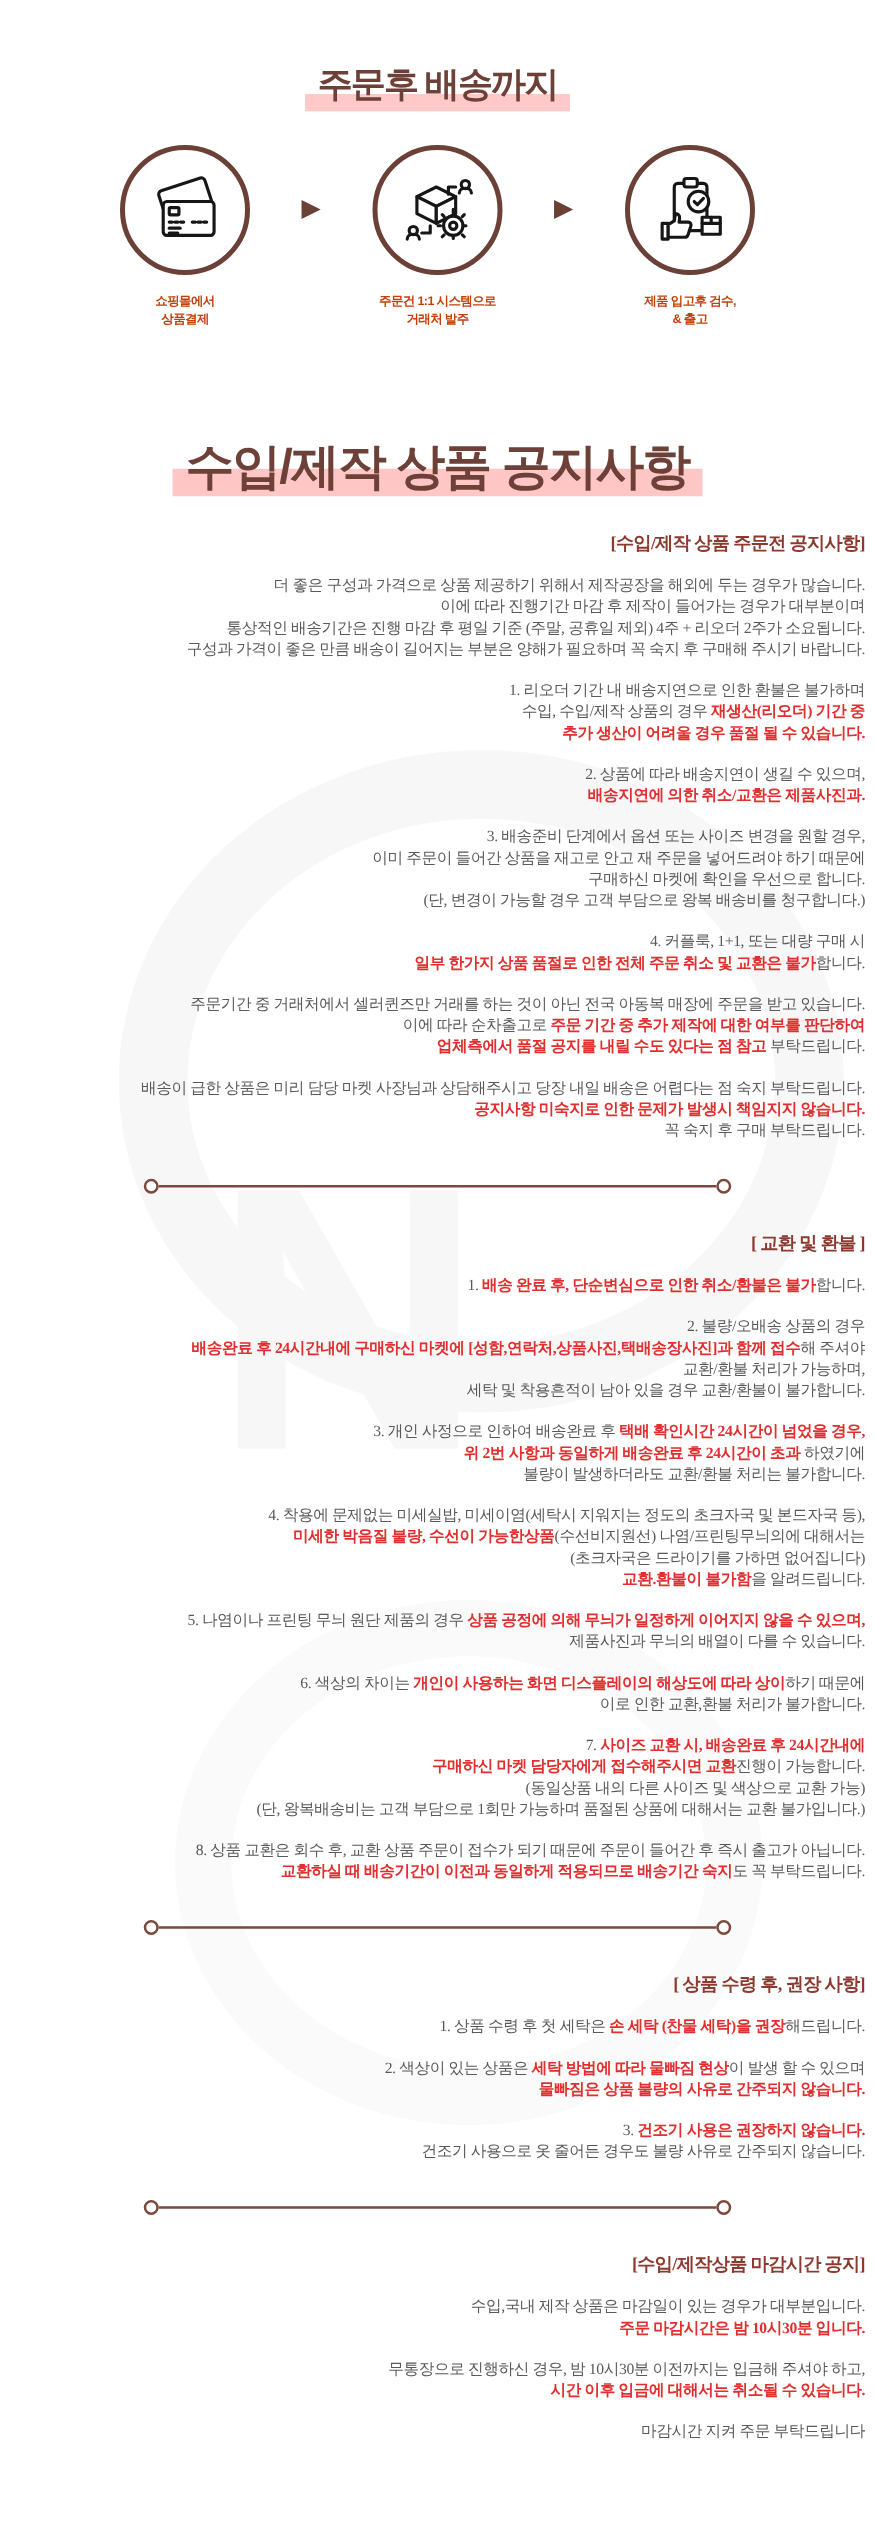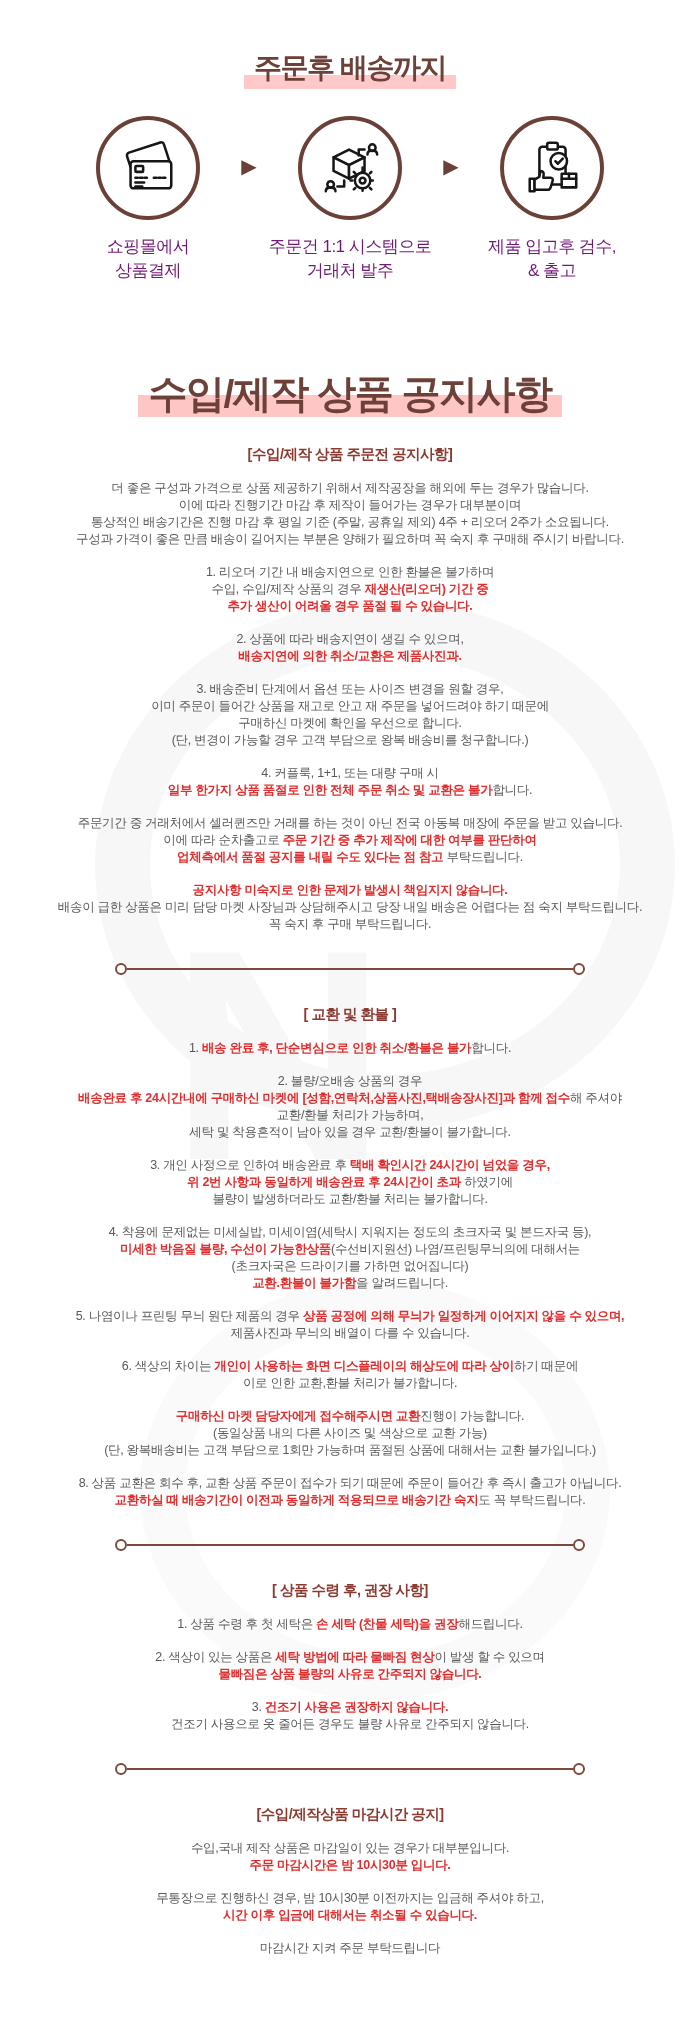--- a/index.html
+++ b/index.html
@@ -26,33 +26,33 @@
 
   
   .steps { display:flex; justify-content:center; align-items:flex-start; margin-top:32px; }
   .step { width:172px; text-align:center; }
   .circle {
     width:96px; height:96px; border:4px solid #6b4037; border-radius:50%;
     margin:0 auto; background:#fff; display:flex; align-items:center; justify-content:center;
   }
   .circle svg { width:62px; height:62px; }
   .step-label {
-    margin-top:15px; color:#701a75; font-size:17px; font-weight:400;
+    margin-top:15px; color:#c2410c; font-size:10px; font-weight:700;
     line-height:1.4; white-space:pre-line; letter-spacing:-0.5px;
   }
   .flow-arrow { font-size:20px; color:#6b4037; margin-top:38px; width:30px; text-align:center; }
 
   
   .h2-wrap { position:relative; margin-top:88px; height:48px; text-align:center; }
   .h2-band { position:absolute; left:138px; right:138px; top:24px; height:22px; background:#ffc6c6; }
   .h2 { position:relative; font-size:39px; font-weight:800; color:#6d4138; letter-spacing:-1.5px; line-height:1.2; }
 
   
   .sections-wrap { margin-top:26px; }
-  .section { text-align:center; padding:0 8px; }
+  .section { text-align:right; padding:0 8px;font-family:Liberation Serif, serif; }
   .sec-heading { margin:0 0 12px 0; font-size:14.5px; font-weight:700; color:#8c3a30; letter-spacing:-0.5px; }
   .block { margin-top:16px; font-size:12.5px; color:#595959; line-height:17px; letter-spacing:-0.3px; }
   .line { min-height:17px; }
   .seg { }
   .seg-r { color:#e12e2e; font-weight:700; }
 
   .divider { display:flex; align-items:center; width:470px; margin:30px auto 30px auto; }
   .dot { width:8px; height:8px; border:2.5px solid #7b4a3e; border-radius:50%; background:#fff; flex:0 0 auto; }
   .rule { flex:1 1 auto; height:2.5px; background:#7b4a3e; }
 
@@ -170,22 +170,22 @@
           <div class="block">
             <div class="line"><span class="seg">4. 커플룩, 1+1, 또는 대량 구매 시</span></div>
             <div class="line"><span class="seg seg-r">일부 한가지 상품 품절로 인한 전체 주문 취소 및 교환은 불가</span><span class="seg">합니다.</span></div>
           </div>
           <div class="block">
             <div class="line"><span class="seg">주문기간 중 거래처에서 셀러퀸즈만 거래를 하는 것이 아닌 전국 아동복 매장에 주문을 받고 있습니다.</span></div>
             <div class="line"><span class="seg">이에 따라 순차출고로 </span><span class="seg seg-r">주문 기간 중 추가 제작에 대한 여부를 판단하여</span></div>
             <div class="line"><span class="seg seg-r">업체측에서 품절 공지를 내릴 수도 있다는 점 참고</span><span class="seg"> 부탁드립니다.</span></div>
           </div>
           <div class="block">
+            <div class="line"><span class="seg">배송이 급한 상품은 미리 담당 마켓 사장님과 상담해주시고 당장 내일 배송은 어렵다는 점 숙지 부탁드립니다.</span></div>
             <div class="line"><span class="seg seg-r">공지사항 미숙지로 인한 문제가 발생시 책임지지 않습니다.</span></div>
-            <div class="line"><span class="seg">배송이 급한 상품은 미리 담당 마켓 사장님과 상담해주시고 당장 내일 배송은 어렵다는 점 숙지 부탁드립니다.</span></div>
             <div class="line"><span class="seg">꼭 숙지 후 구매 부탁드립니다.</span></div>
           </div>
         </section>
         <div class="divider">
           <span class="dot"></span>
           <span class="rule"></span>
           <span class="dot"></span>
         </div>
         <section class="section">
           <h3 class="sec-heading">[ 교환 및 환불 ]</h3>
@@ -211,20 +211,21 @@
           </div>
           <div class="block">
             <div class="line"><span class="seg">5. 나염이나 프린팅 무늬 원단 제품의 경우 </span><span class="seg seg-r">상품 공정에 의해 무늬가 일정하게 이어지지 않을 수 있으며,</span></div>
             <div class="line"><span class="seg">제품사진과 무늬의 배열이 다를 수 있습니다.</span></div>
           </div>
           <div class="block">
             <div class="line"><span class="seg">6. 색상의 차이는 </span><span class="seg seg-r">개인이 사용하는 화면 디스플레이의 해상도에 따라 상이</span><span class="seg">하기 때문에</span></div>
             <div class="line"><span class="seg">이로 인한 교환,환불 처리가 불가합니다.</span></div>
           </div>
           <div class="block">
+            <div class="line"><span class="seg">7. </span><span class="seg seg-r">사이즈 교환 시, 배송완료 후 24시간내에</span></div>
             <div class="line"><span class="seg seg-r">구매하신 마켓 담당자에게 접수해주시면 교환</span><span class="seg">진행이 가능합니다.</span></div>
             <div class="line"><span class="seg">(동일상품 내의 다른 사이즈 및 색상으로 교환 가능)</span></div>
             <div class="line"><span class="seg">(단, 왕복배송비는 고객 부담으로 1회만 가능하며 품절된 상품에 대해서는 교환 불가입니다.)</span></div>
           </div>
           <div class="block">
             <div class="line"><span class="seg">8. 상품 교환은 회수 후, 교환 상품 주문이 접수가 되기 때문에 주문이 들어간 후 즉시 출고가 아닙니다.</span></div>
             <div class="line"><span class="seg seg-r">교환하실 때 배송기간이 이전과 동일하게 적용되므로 배송기간 숙지</span><span class="seg">도 꼭 부탁드립니다.</span></div>
           </div>
         </section>
         <div class="divider">

